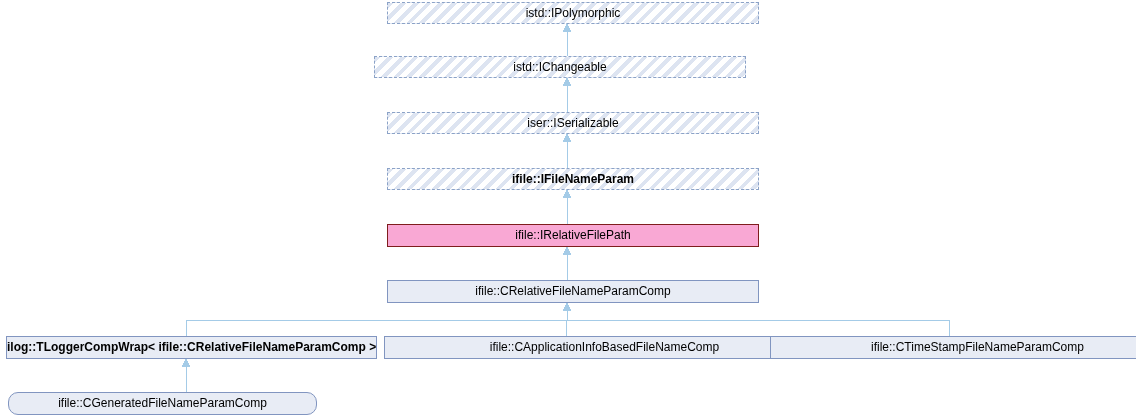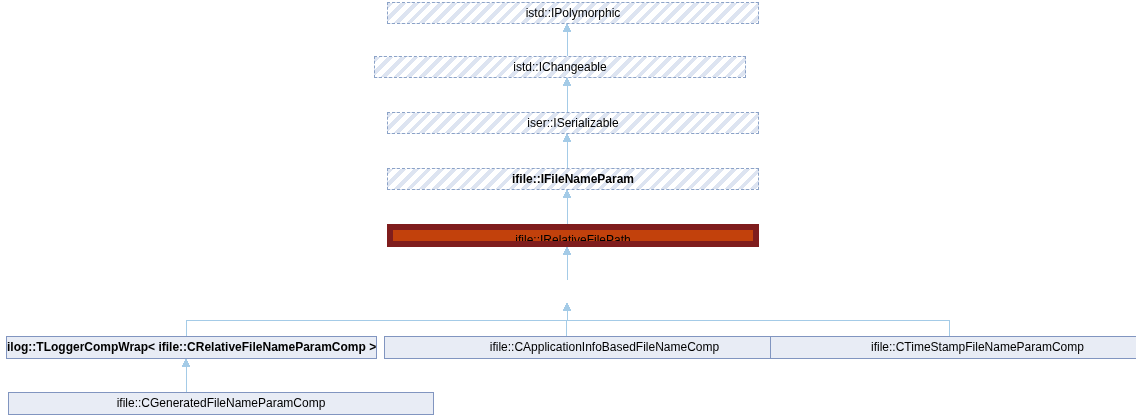--- a/index.html
+++ b/index.html
@@ -36,24 +36,24 @@
     border: 1px dashed #8ba2c7;
     height: 22px;
     line-height: 20px;
     background-image: repeating-linear-gradient(
       135deg,
       #dde4f1 0px, #dde4f1 4px,
       #ffffff 4px, #ffffff 9px
     );
   }
   .node.current {
-    border: 6px solid #7f1d1d;
+    border: 1px solid #7f1d1d;
     height: 23px;
     line-height: 21px;
-    background: #c2410c;
+    background: #f9a8d4;
   }
   .node.solid {
     border: 1px solid #8195c0;
     height: 23px;
     line-height: 21px;
     background: #e8ecf5;
   }
 </style>
 </head>
 <body>
@@ -93,22 +93,23 @@
   <div class="node dashed" style="left:381px; top:2px; width:372px;">istd::IPolymorphic</div>
 
   <div class="node dashed" style="left:368px; top:56px; width:372px;">istd::IChangeable</div>
 
   <div class="node dashed" style="left:381px; top:112px; width:372px;">iser::ISerializable</div>
 
   <div class="node dashed" style="left:381px; top:168px; width:372px;font-weight:bold;">ifile::IFileNameParam</div>
 
   <div class="node current" style="left:381px; top:224px; width:372px;">ifile::IRelativeFilePath</div>
 
+  <div class="node solid" style="left:381px; top:280px; width:372px;">ifile::CRelativeFileNameParamComp</div>
 
   <div class="node solid" style="left:0px; top:336px; width:371px;font-weight:bold;">ilog::TLoggerCompWrap&lt; ifile::CRelativeFileNameParamComp &gt;</div>
 
   <div class="node solid" style="left:378px; top:336px; width:413px;padding-left:28px;">ifile::CApplicationInfoBasedFileNameComp</div>
 
   <div class="node solid" style="left:764px; top:336px; width:415px;">ifile::CTimeStampFileNameParamComp</div>
 
-  <div class="node solid" style="left:2px; top:392px; width:426px;">ifile::CGeneratedFileNameParamComp</div>
+  <div class="node solid" style="left:2px; top:392px; width:309px;border-radius:10px;">ifile::CGeneratedFileNameParamComp</div>
 
 </div>
 
 </body></html>

